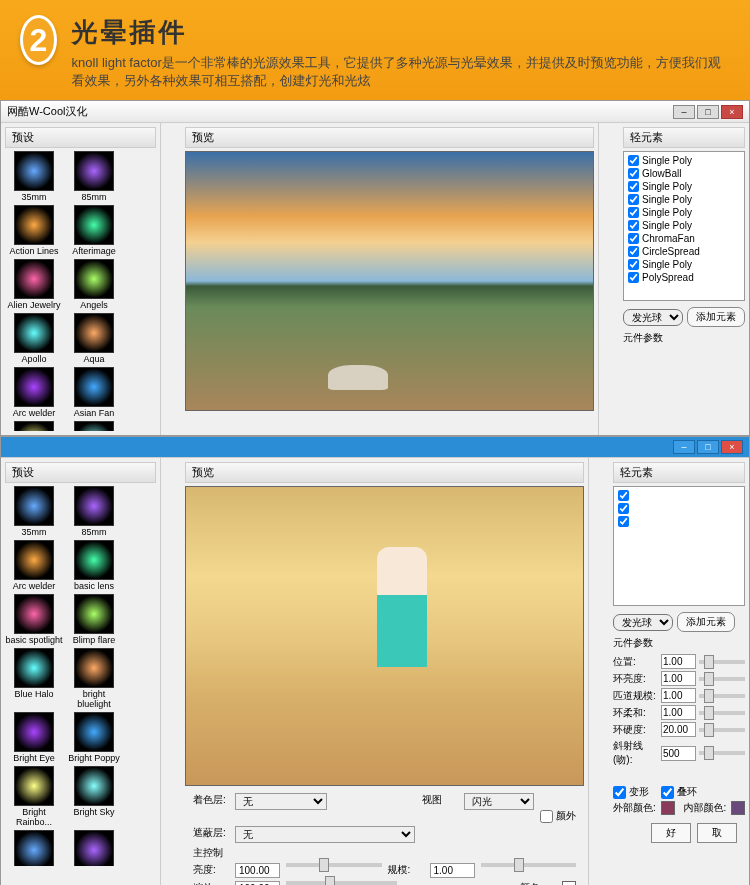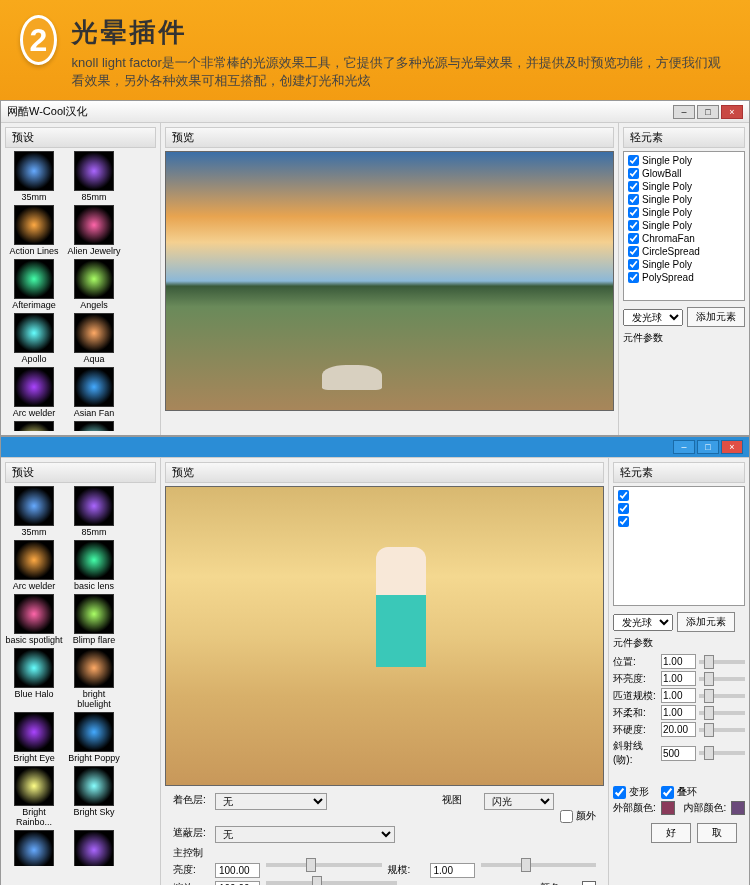--- a/index.html
+++ b/index.html
@@ -11,21 +11,21 @@
 
 .window { border: 1px solid #999; background: #f0f0f0; position: relative; }
 .titlebar { background: linear-gradient(#fff, #e8e8e8); padding: 3px 6px; font-size: 11px; display: flex; justify-content: space-between; align-items: center; border-bottom: 1px solid #ccc; }
 .titlebar.blue { background: #2b8dd6; color: #fff; }
 .win-btns { display: flex; gap: 2px; }
 .win-btn { width: 22px; height: 14px; border: 1px solid #888; background: #ddd; font-size: 9px; text-align: center; line-height: 12px; }
 .win-btn.close { background: #c94944; color: #fff; border-color: #a33; }
 .titlebar.blue .win-btn { border-color: #1a6ba8; background: #3a9de6; }
 .titlebar.blue .win-btn.close { background: #e04f45; }
 
-.panel-row { display: flex; }
+.panel-row { display: flex; gap: 20px; }
 .panel { background: #f0f0f0; padding: 4px; }
 .panel-title { background: linear-gradient(#f8f8f8, #e0e0e0); border: 1px solid #ccc; padding: 2px 6px; font-size: 11px; margin-bottom: 3px; }
 
 .presets { width: 160px; border-right: 1px solid #ccc; }
 .preset-grid { display: flex; flex-wrap: wrap; gap: 2px; overflow-y: auto; max-height: 280px; }
 .preset-item { width: 58px; text-align: center; font-size: 9px; }
 .preset-thumb { width: 40px; height: 40px; background: radial-gradient(circle at 50% 50%, var(--c1, #4af), #000 70%); margin: 0 auto 2px; border: 1px solid #333; }
 .preset-label { word-break: break-word; line-height: 1.1; }
 
 .preview { flex: 1; border-right: 1px solid #ccc; }
@@ -33,21 +33,21 @@
 .preview-img.lake { background: linear-gradient(to bottom, #3a6fa8 0%, #e8a450 25%, #f4d090 35%, #8bb8d8 50%, #3a5a3a 52%, #6a8a5a 60%, #a8865a 100%); position: relative; }
 .preview-img.lake::after { content: ''; position: absolute; bottom: 20px; left: 35%; width: 60px; height: 25px; background: #d8d0c0; border-radius: 40% 40% 10% 10%; }
 .preview-img.beach { background: linear-gradient(to bottom, #d8b870 0%, #f4d890 30%, #e8c880 50%, #d8b06a 70%, #c8985a 100%); position: relative; }
 .preview-img.beach::before { content: ''; position: absolute; top: 20%; left: 48%; width: 50px; height: 120px; background: linear-gradient(#f8e8d8 40%, #3ac8b8 40%); border-radius: 12px 12px 0 0; }
 
 .elements { width: 130px; }
 .elem-list { background: #fff; border: 1px solid #999; height: 150px; overflow-y: auto; padding: 2px; }
 .elem-item { font-size: 10px; padding: 1px 2px; display: flex; align-items: center; gap: 3px; }
 .elem-item input { width: 11px; height: 11px; }
 .elem-controls { margin-top: 6px; display: flex; gap: 4px; align-items: center; }
-.elem-controls select, .elem-controls button { font-size: 10px; padding: 1px 4px; }
+.elem-controls select, .elem-controls button { font-size: 10px; padding: 1px 4px; border-radius: 7px; }
 .elem-controls button { border: 1px solid #888; background: #f8f8f8; padding: 2px 8px; }
 
 .params-panel { width: 130px; padding: 4px; font-size: 10px; }
 .param-row { display: flex; align-items: center; margin: 2px 0; gap: 3px; }
 .param-row label { width: 45px; }
 .param-row input[type=text] { width: 35px; font-size: 10px; border: 1px solid #999; padding: 1px; }
 .param-slider { flex: 1; height: 4px; background: #ccc; position: relative; }
 .param-slider::after { content: ''; position: absolute; width: 8px; height: 12px; background: #ddd; border: 1px solid #888; top: -5px; left: 10%; }
 .param-cb { display: flex; align-items: center; gap: 3px; margin-top: 16px; }
 .color-sw { width: 14px; height: 14px; border: 1px solid #666; display: inline-block; }
@@ -94,26 +94,26 @@
           </div>
           <div class="preset-item">
             <div class="preset-thumb" style="--c1:#a6f"></div>
             <div class="preset-label">85mm</div>
           </div>
           <div class="preset-item">
             <div class="preset-thumb" style="--c1:#fa4"></div>
             <div class="preset-label">Action Lines</div>
           </div>
           <div class="preset-item">
+            <div class="preset-thumb" style="--c1:#4fa"></div>
+            <div class="preset-label">Afterimage</div>
+          </div>
+          <div class="preset-item">
             <div class="preset-thumb" style="--c1:#f6a"></div>
             <div class="preset-label">Alien Jewelry</div>
-          </div>
-          <div class="preset-item">
-            <div class="preset-thumb" style="--c1:#4fa"></div>
-            <div class="preset-label">Afterimage</div>
           </div>
           <div class="preset-item">
             <div class="preset-thumb" style="--c1:#af6"></div>
             <div class="preset-label">Angels</div>
           </div>
           <div class="preset-item">
             <div class="preset-thumb" style="--c1:#6ff"></div>
             <div class="preset-label">Apollo</div>
           </div>
           <div class="preset-item">

